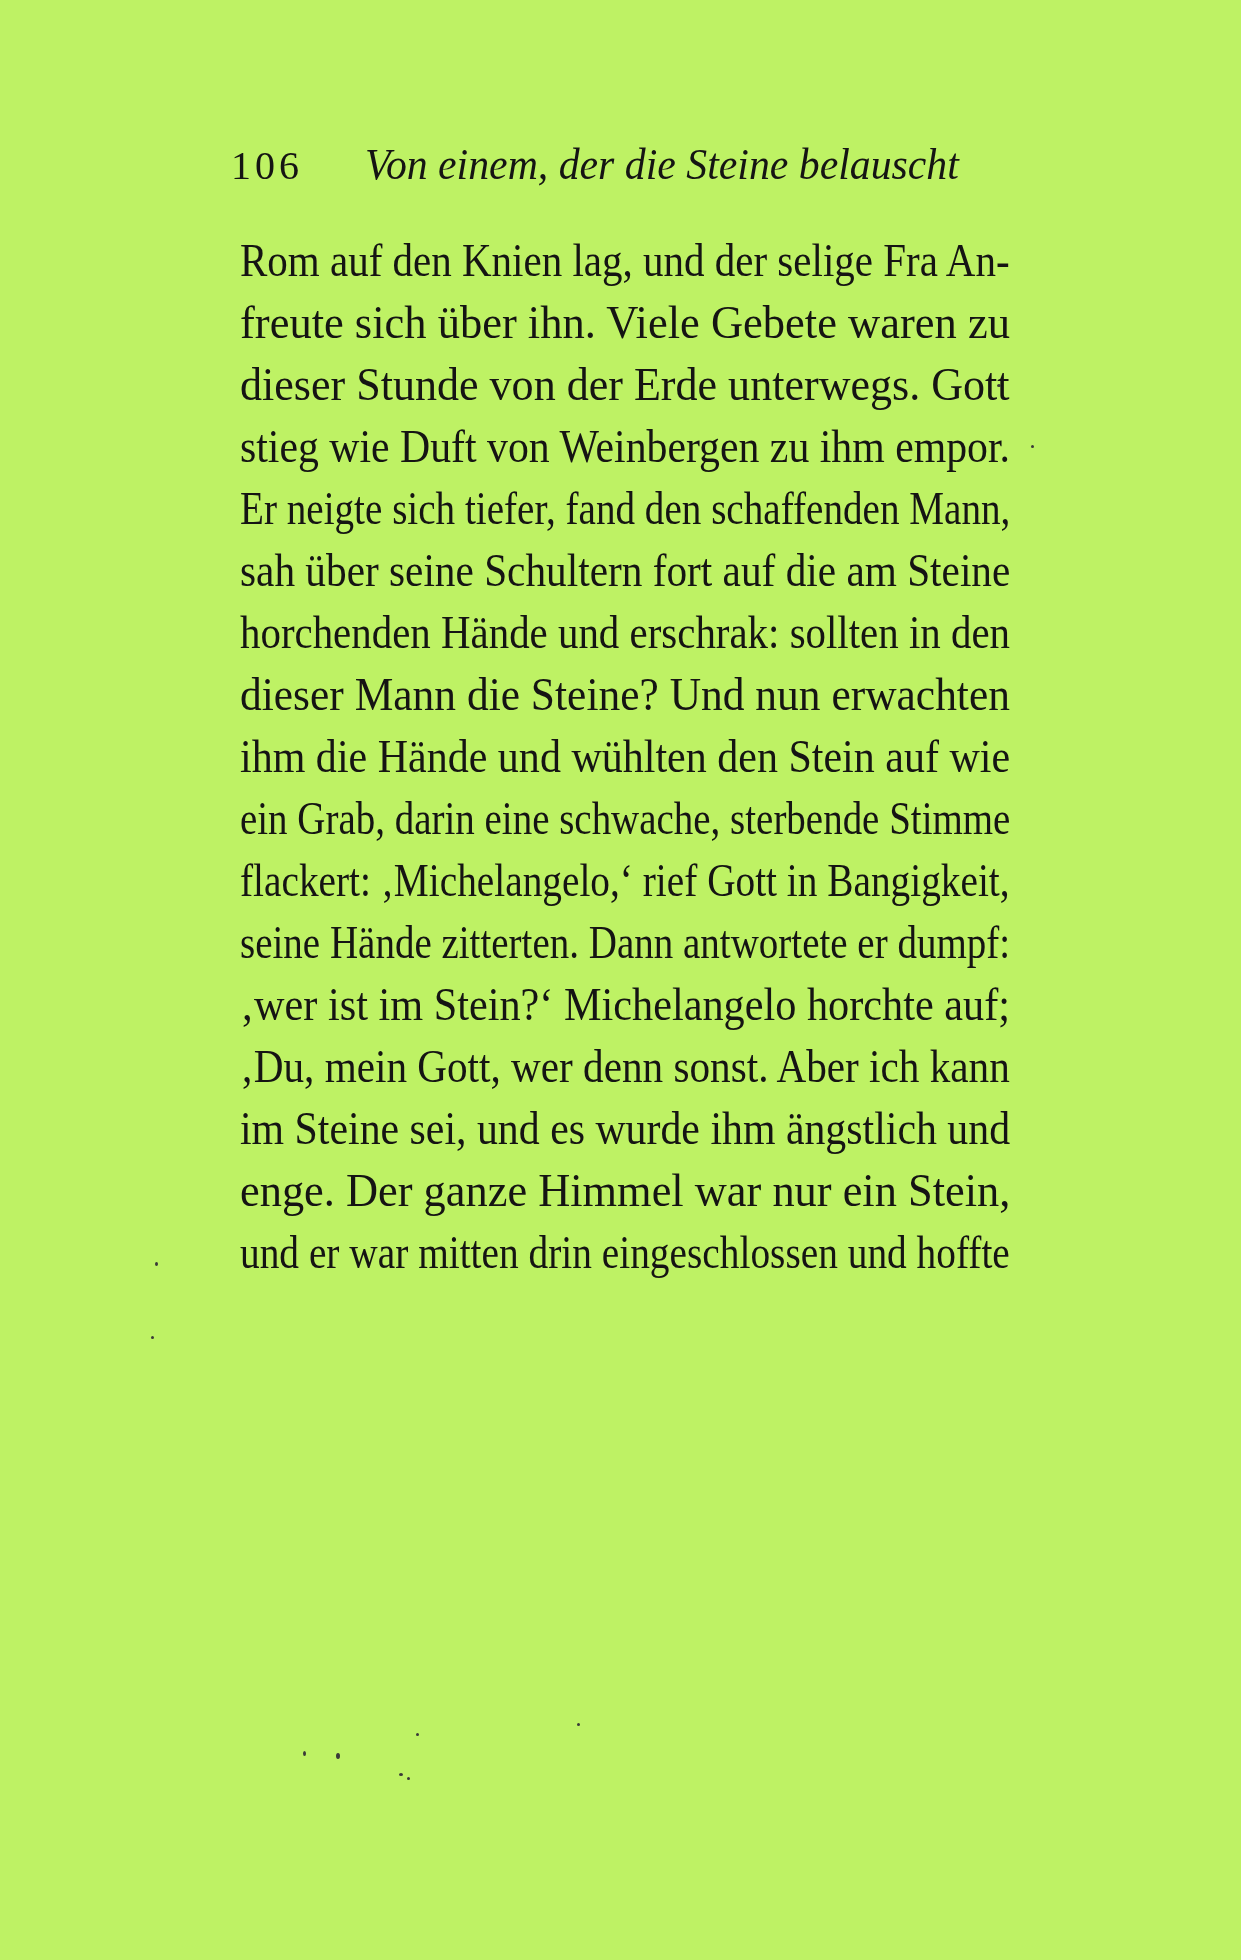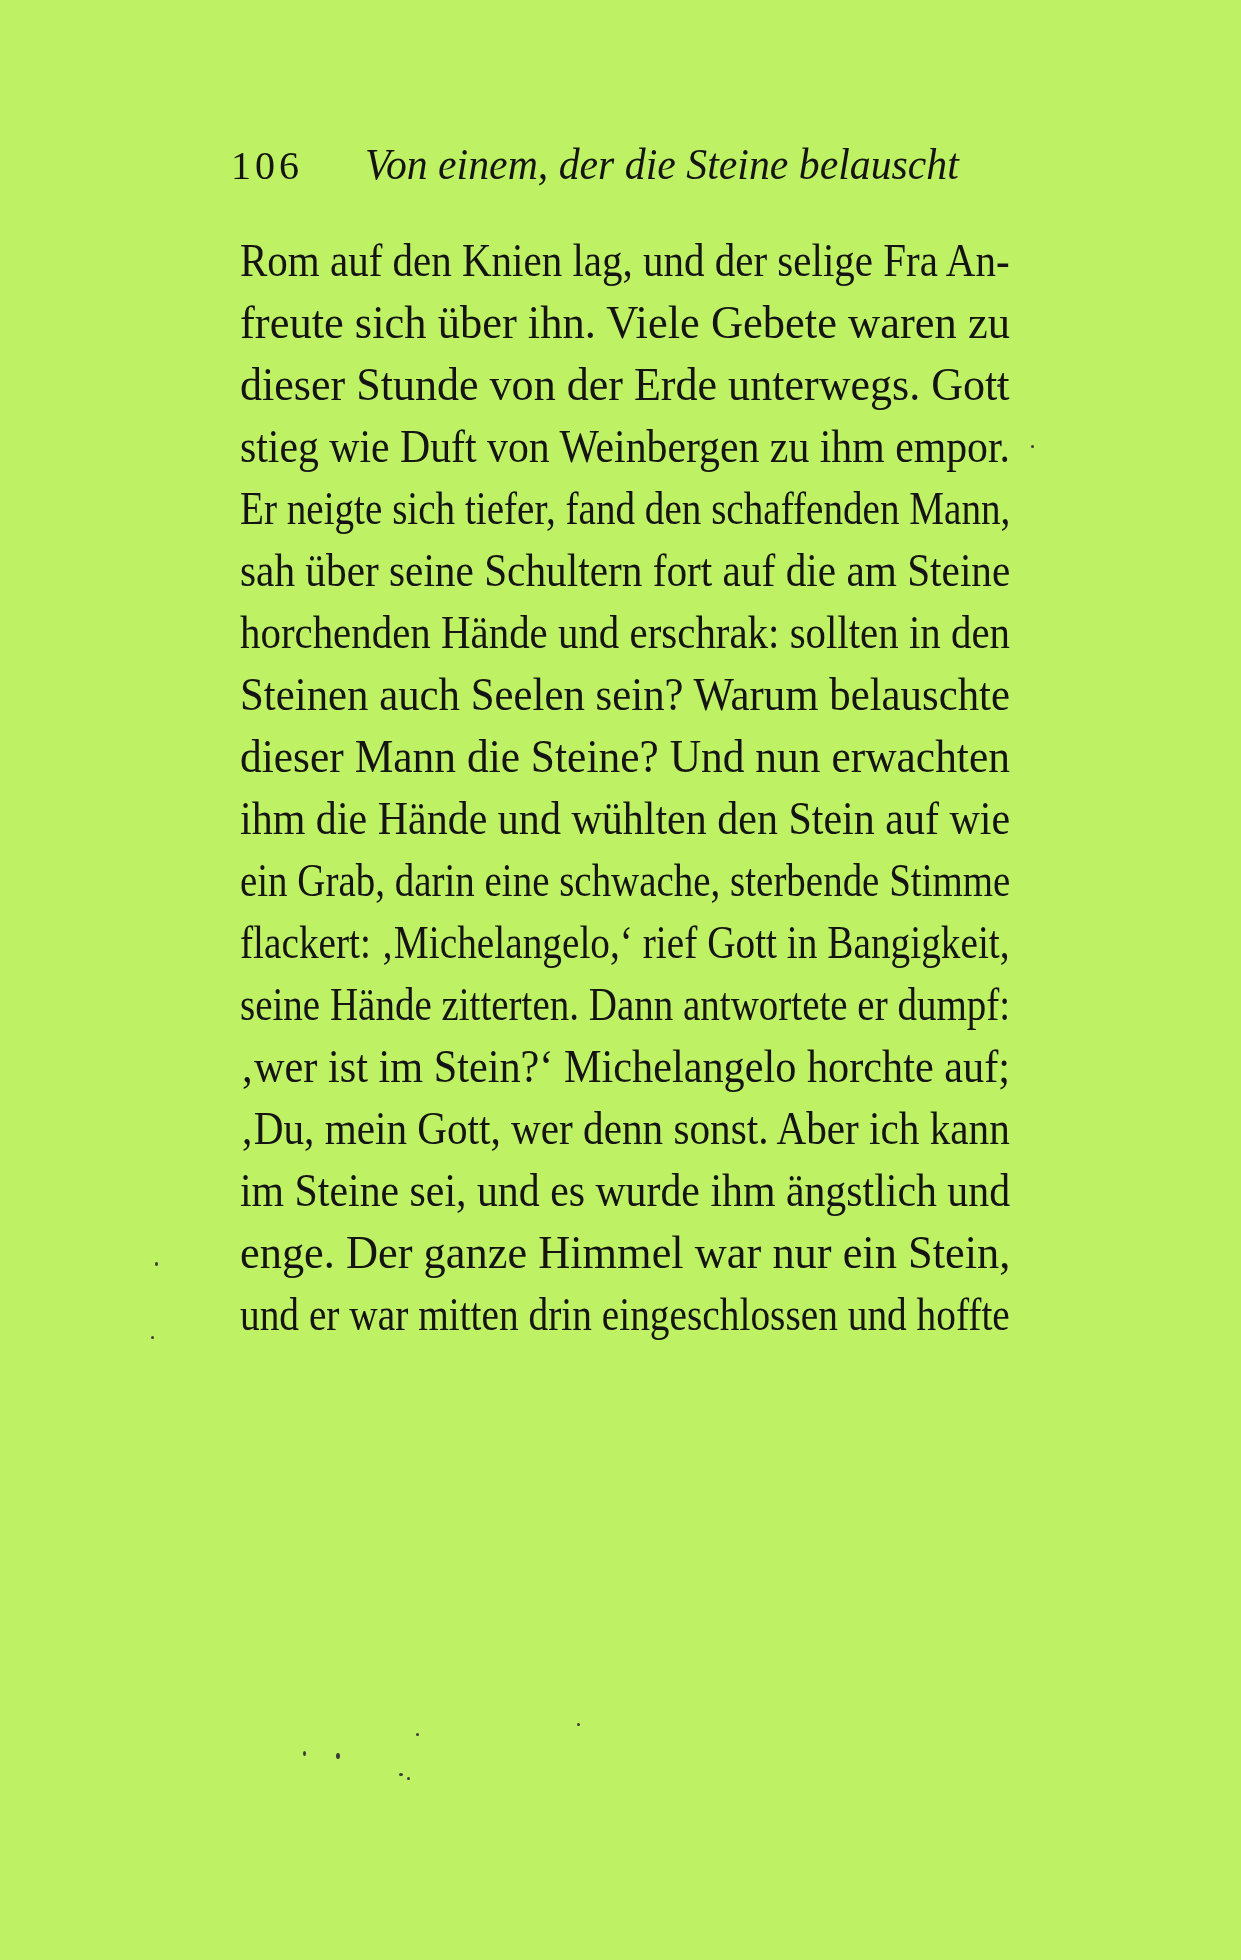--- a/index.html
+++ b/index.html
@@ -67,21 +67,20 @@
   </div>
 
   <div class="body-text">
     <div class="line"><span style="transform: scaleX(0.8912);">Rom auf den Knien lag, und der selige Fra An-</span></div>
     <div class="line"><span style="transform: scaleX(0.9673);">freute sich über ihn. Viele Gebete waren zu</span></div>
     <div class="line"><span style="transform: scaleX(0.9577);">dieser Stunde von der Erde unterwegs. Gott</span></div>
     <div class="line"><span style="transform: scaleX(0.908);">stieg wie Duft von Weinbergen zu ihm empor.</span></div>
     <div class="line"><span style="transform: scaleX(0.8508);">Er neigte sich tiefer, fand den schaffenden Mann,</span></div>
     <div class="line"><span style="transform: scaleX(0.8974);">sah über seine Schultern fort auf die am Steine</span></div>
     <div class="line"><span style="transform: scaleX(0.8891);">horchenden Hände und erschrak: sollten in den</span></div>
-    <div class="line"><span style="transform: scaleX(0.9311);">Steinen auch Seelen sein? Warum belauschte</span></div>
     <div class="line"><span style="transform: scaleX(0.9448);">dieser Mann die Steine? Und nun erwachten</span></div>
     <div class="line"><span style="transform: scaleX(0.9134);">ihm die Hände und wühlten den Stein auf wie</span></div>
     <div class="line"><span style="transform: scaleX(0.8471);">ein Grab, darin eine schwache, sterbende Stimme</span></div>
     <div class="line"><span style="transform: scaleX(0.8546);">flackert: ‚Michelangelo,‘ rief Gott in Bangigkeit,</span></div>
     <div class="line"><span style="transform: scaleX(0.848);">seine Hände zitterten. Dann antwortete er dumpf:</span></div>
     <div class="line"><span style="transform: scaleX(0.9189);">‚wer ist im Stein?‘ Michelangelo horchte auf;</span></div>
     <div class="line"><span style="transform: scaleX(0.8953);">‚Du, mein Gott, wer denn sonst. Aber ich kann</span></div>
     <div class="line"><span style="transform: scaleX(0.9091);">im Steine sei, und es wurde ihm ängstlich und</span></div>
     <div class="line"><span style="transform: scaleX(0.9649);">enge. Der ganze Himmel war nur ein Stein,</span></div>
     <div class="line"><span style="transform: scaleX(0.8556);">und er war mitten drin eingeschlossen und hoffte</span></div>

